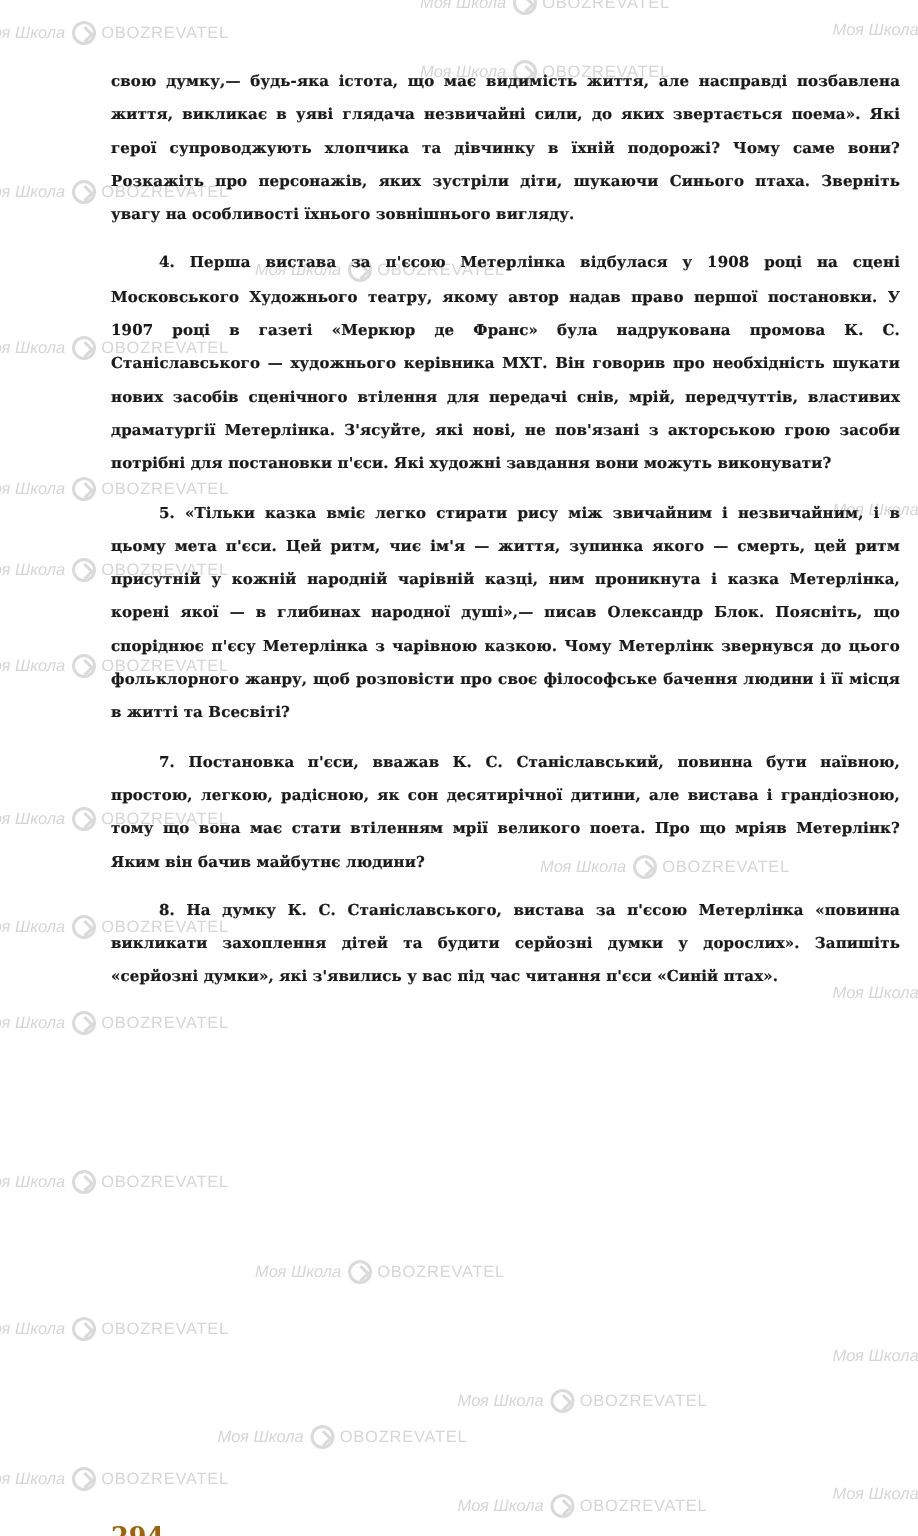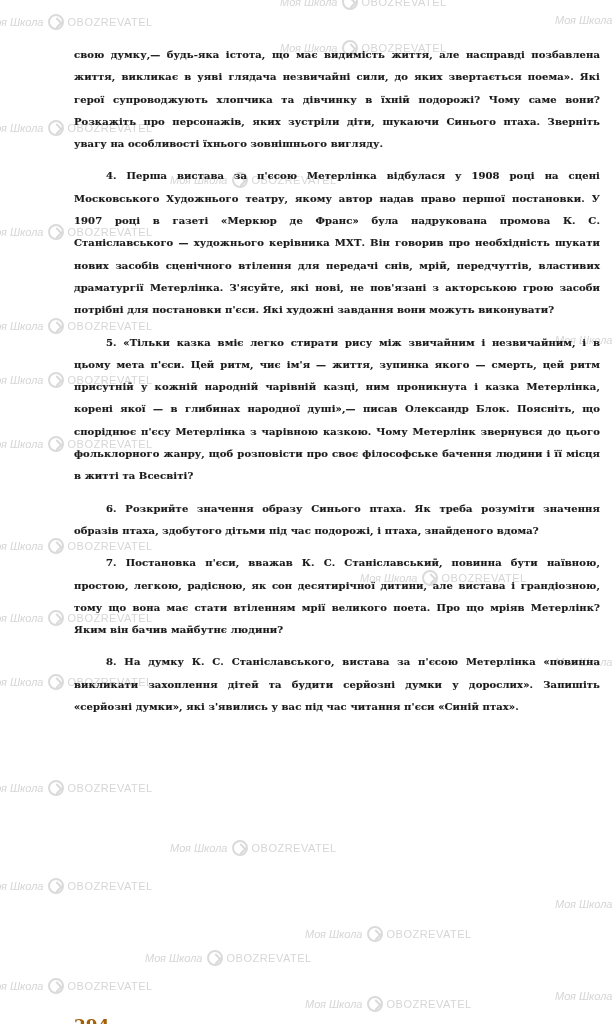--- a/index.html
+++ b/index.html
@@ -200,24 +200,20 @@
   <p class="para task">
     <span>4.</span>
     <span>Перша вистава за п'єсою Метерлінка відбулася у 1908 році на сцені Московського Художнього театру, якому автор надав право першої постановки. У 1907 році в газеті «Меркюр де Франс» була надрукована промова К. С. Станіславського — художнього керівника МХТ. Він говорив про необхідність шукати нових засобів сценічного втілення для передачі снів, мрій, передчуттів, властивих драматургії Метерлінка. З'ясуйте, які нові, не пов'язані з акторською грою засоби потрібні для постановки п'єси. Які художні завдання вони можуть виконувати?</span>
   </p>
 
   <p class="para task">
     <span>5.</span>
     <span>«Тільки казка вміє легко стирати рису між звичайним і незвичайним, і в цьому мета п'єси. Цей ритм, чиє ім'я — життя, зупинка якого — смерть, цей ритм присутній у кожній народній чарівній казці, ним проникнута і казка Метерлінка, корені якої — в глибинах народної душі»,— писав Олександр Блок. Поясніть, що споріднює п'єсу Метерлінка з чарівною казкою. Чому Метерлінк звернувся до цього фольклорного жанру, щоб розповісти про своє філософське бачення людини і її місця в житті та Всесвіті?</span>
   </p>
 
-  <p class="para task">
-    <span>6.</span>
-    <span>Розкрийте значення образу Синього птаха. Як треба розуміти значення образів птаха, здобутого дітьми під час подорожі, і птаха, знайденого вдома?</span>
-  </p>
 
   <p class="para task">
     <span>7.</span>
     <span>Постановка п'єси, вважав К. С. Станіславський, повинна бути наївною, простою, легкою, радісною, як сон десятирічної дитини, але вистава і грандіозною, тому що вона має стати втіленням мрії великого поета. Про що мріяв Метерлінк? Яким він бачив майбутнє людини?</span>
   </p>
 
   <p class="para task">
     <span>8.</span>
     <span>На думку К. С. Станіславського, вистава за п'єсою Метерлінка «повинна викликати захоплення дітей та будити серйозні думки у дорослих». Запишіть «серйозні думки», які з'явились у вас під час читання п'єси «Синій птах».</span>
   </p>

